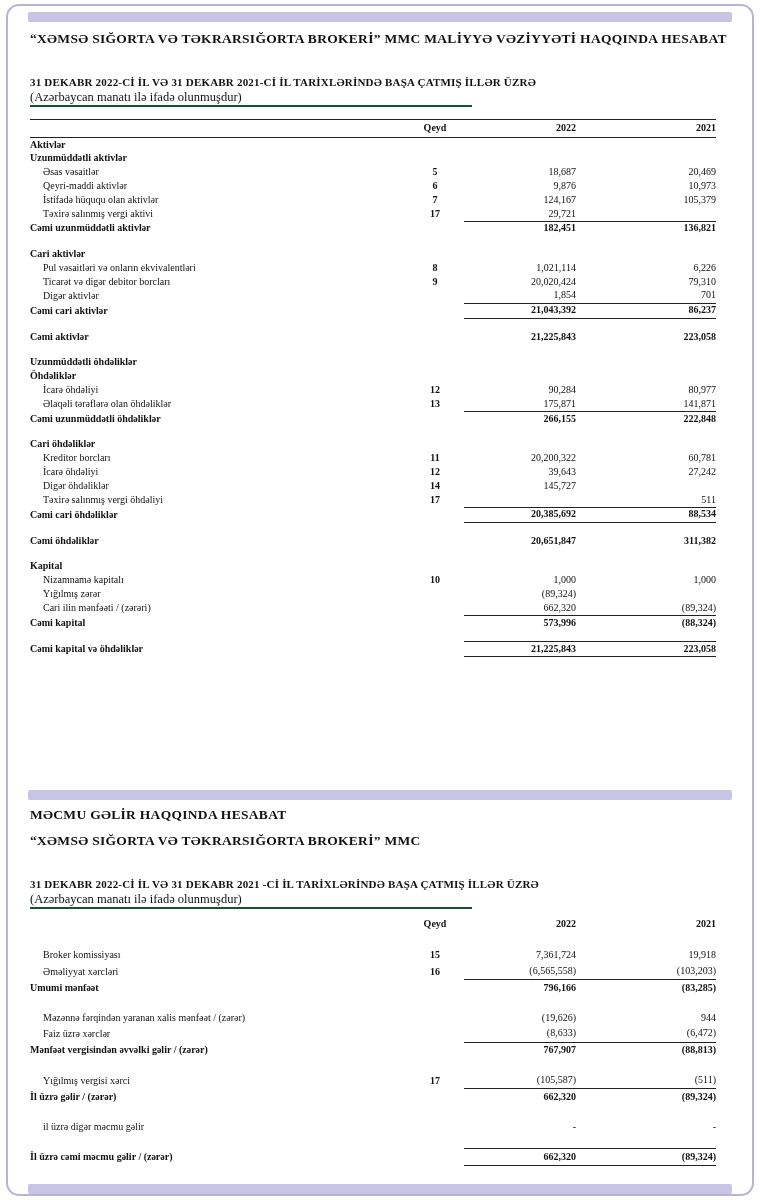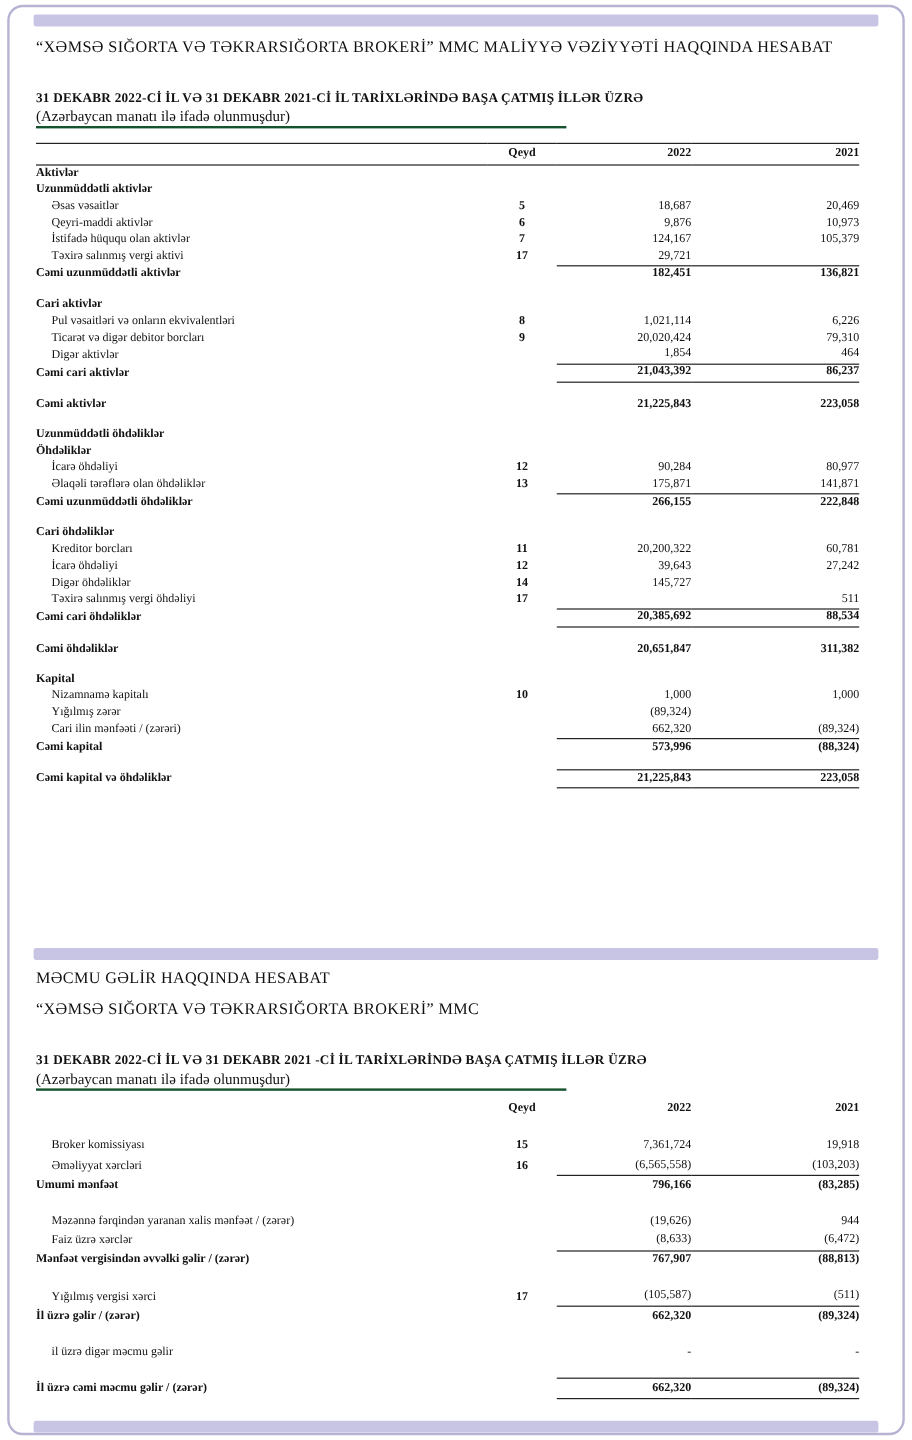--- a/index.html
+++ b/index.html
@@ -9,21 +9,21 @@
   .viewer { position: absolute; left: 6px; top: 4px; right: 6px; bottom: 4px;
             border: 2px solid #b6b4d2; border-radius: 13px; background: #fff;
             padding: 0 20px; overflow: hidden; }
   .strip { height: 10px; background: #c7c5e3; border-radius: 2px; }
   .strip-top { margin-top: 6px; }
   .strip-mid { margin: 4px 0; }
   .page { position: relative; overflow: hidden; padding: 0 2px; }
   .page-balance { height: 764px; }
   .page-income { height: 380px; }
 
-  .t-main { font-weight: normal; font-size: 13.5px; letter-spacing: 0.3px; line-height: 1.35; margin-top: 8px; max-width: 702px; }
+  .t-main { font-weight: bold; font-size: 13.5px; letter-spacing: 0.3px; line-height: 1.35; margin-top: 8px; max-width: 702px; }
   .t-main2 { margin-top: 2px; }
   .t-period { font-weight: bold; font-size: 11px; letter-spacing: 0.2px; margin-top: 28px; }
   .t-note { font-size: 12.5px; margin-top: 2px; }
   .t-note .u { display: inline-block; border-bottom: 2px solid #14532d; padding-right: 230px; }
 
   table.fin-table { width: calc(100% - 14px); border-collapse: collapse; font-size: 10px; table-layout: fixed; }
   .fin-table th, .fin-table td { padding: 0.5px 0; line-height: 1.28; vertical-align: bottom; }
   .fin-table thead th { font-weight: bold; }
   .fin-table .c-label, .fin-table th.c-label { text-align: left; }
   .fin-table .c-qeyd { text-align: center; width: 58px; font-weight: bold; }
@@ -126,21 +126,21 @@
             <tr class="r-item">
               <td class="c-label">Ticarət və digər debitor borcları</td>
               <td class="c-qeyd">9</td>
               <td class="c-v">20,020,424</td>
               <td class="c-v c-v2">79,310</td>
             </tr>
             <tr class="r-item ln-bottom">
               <td class="c-label">Digər aktivlər</td>
               <td class="c-qeyd"></td>
               <td class="c-v">1,854</td>
-              <td class="c-v c-v2">464</td>
+              <td class="c-v c-v2">701</td>
             </tr>
             <tr class="r-total ln-bottom">
               <td class="c-label">Cəmi cari aktivlər</td>
               <td class="c-qeyd"></td>
               <td class="c-v">21,043,392</td>
               <td class="c-v c-v2">86,237</td>
             </tr>
             <tr class="r-sp">
               <td colspan="4"></td>
             </tr>

